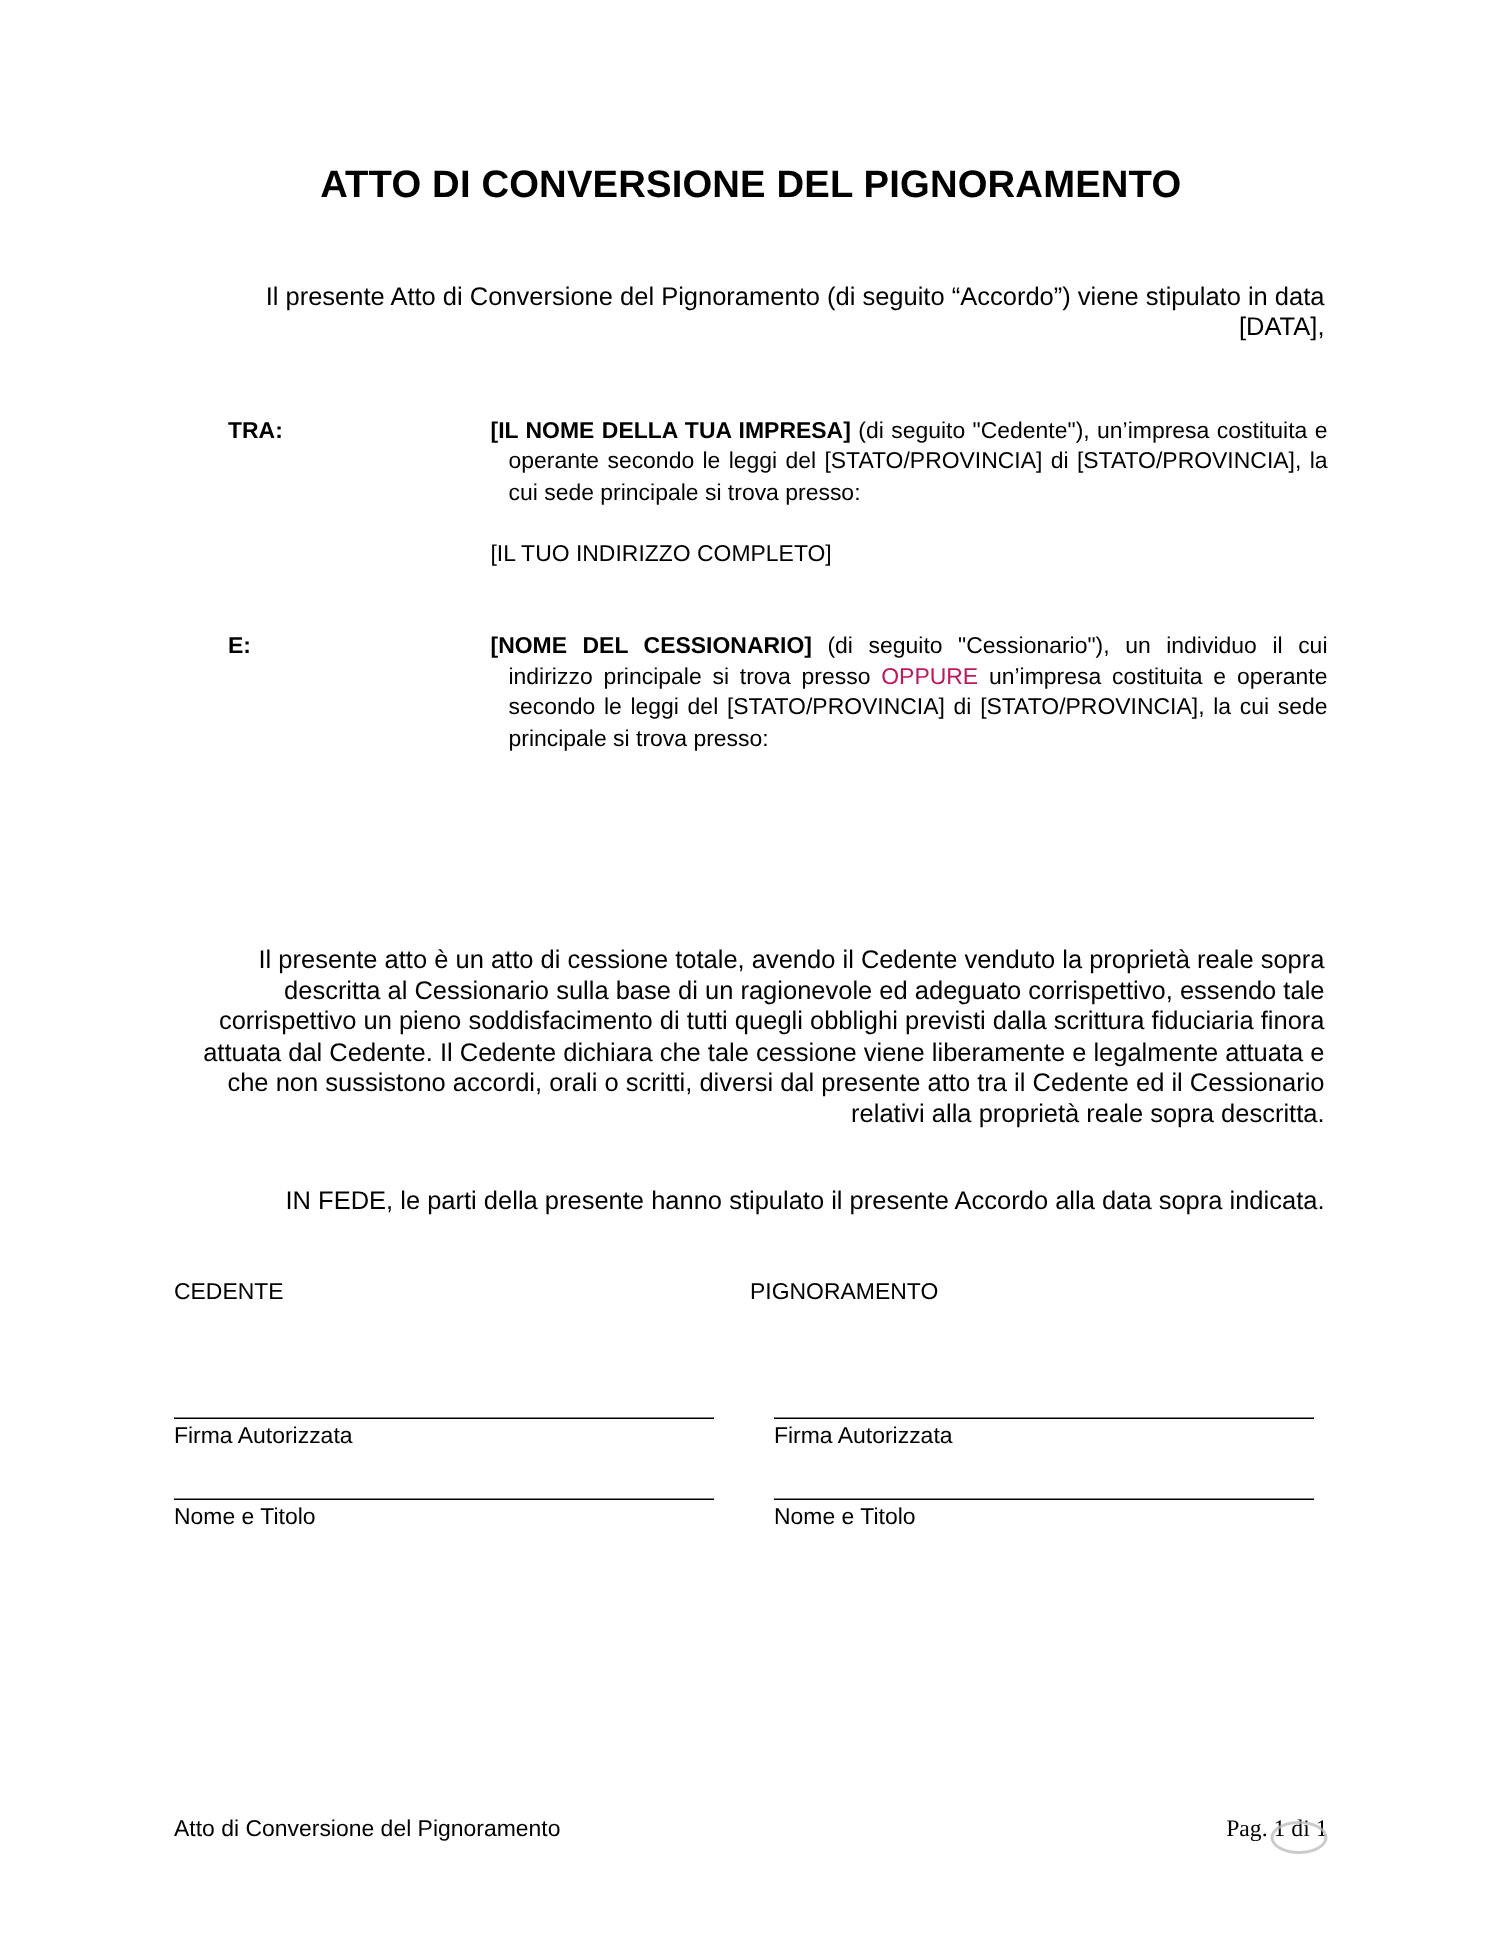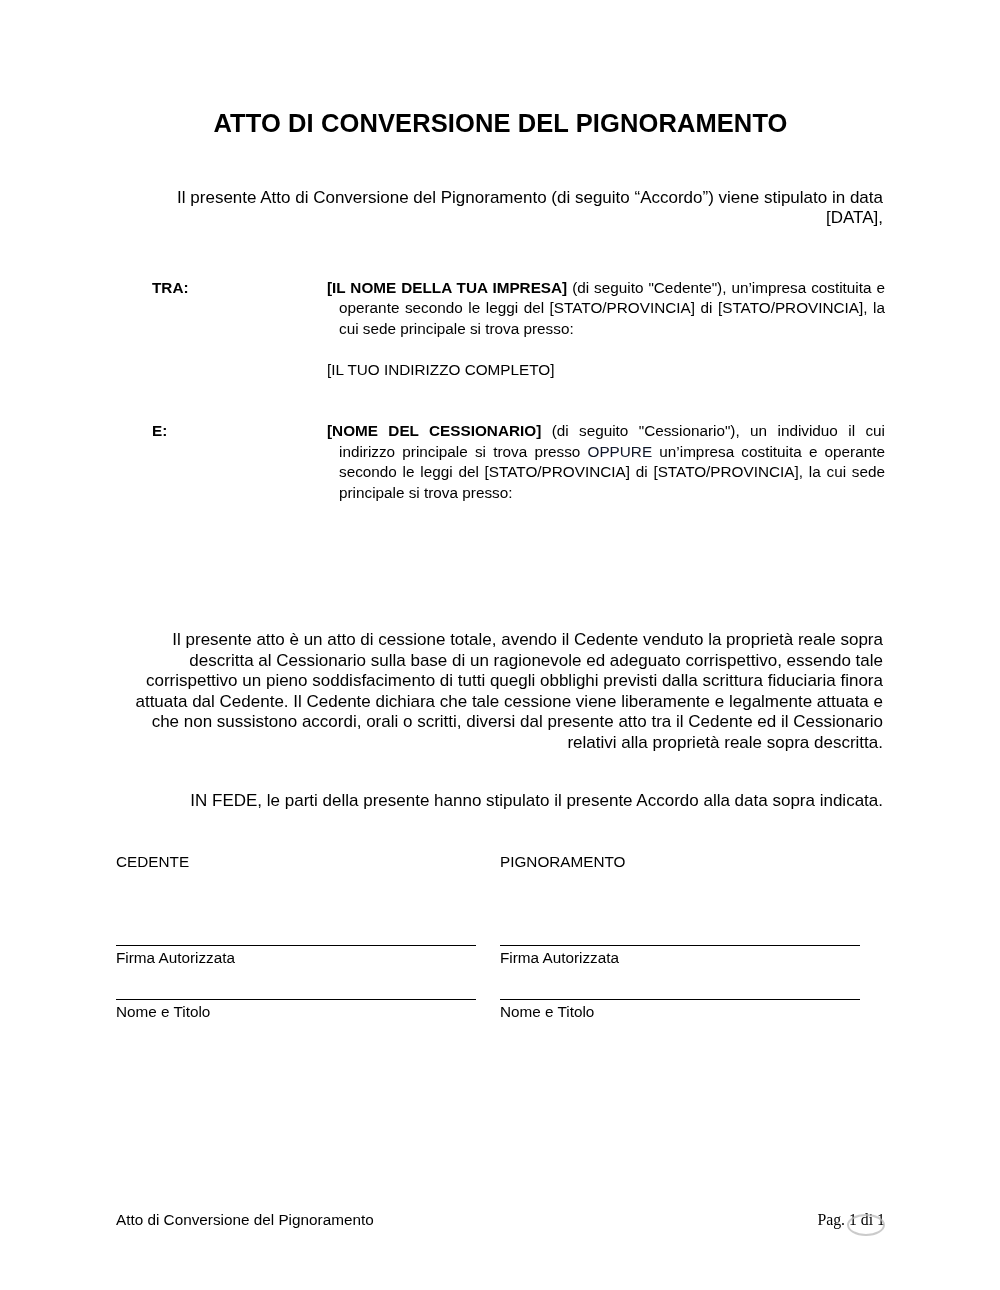--- a/index.html
+++ b/index.html
@@ -70,21 +70,21 @@
     text-align: justify;
     text-indent: -12px;
     padding-left: 12px;
     margin: 0;
   }
   .party-address {
     margin: 0;
     padding-top: 20.5px;
   }
   .bold { font-weight: bold; }
-  .hl-or { color: #0f172a; }
+  .hl-or { color: #be185d; }
 
   
   .section-head {
     font-size: 15.3px;
     font-weight: bold;
     line-height: 20.5px;
     margin: 0;
   }
 
   
@@ -94,20 +94,21 @@
   .sig-col {
     width: 384px;
     flex: 0 0 384px;
   }
   .sig-col-label {
     font-size: 15.3px;
     line-height: 20.5px;
   }
   .sig-block {
     display: flex;
+    gap: 16px;
   }
   .sig-cell { width: 384px; flex: 0 0 384px; }
   .sig-line {
     border-top: 1.6px solid #000;
     width: 360px;
     height: 0;
   }
   .sig-caption {
     font-size: 15.3px;
     line-height: 20.5px;

